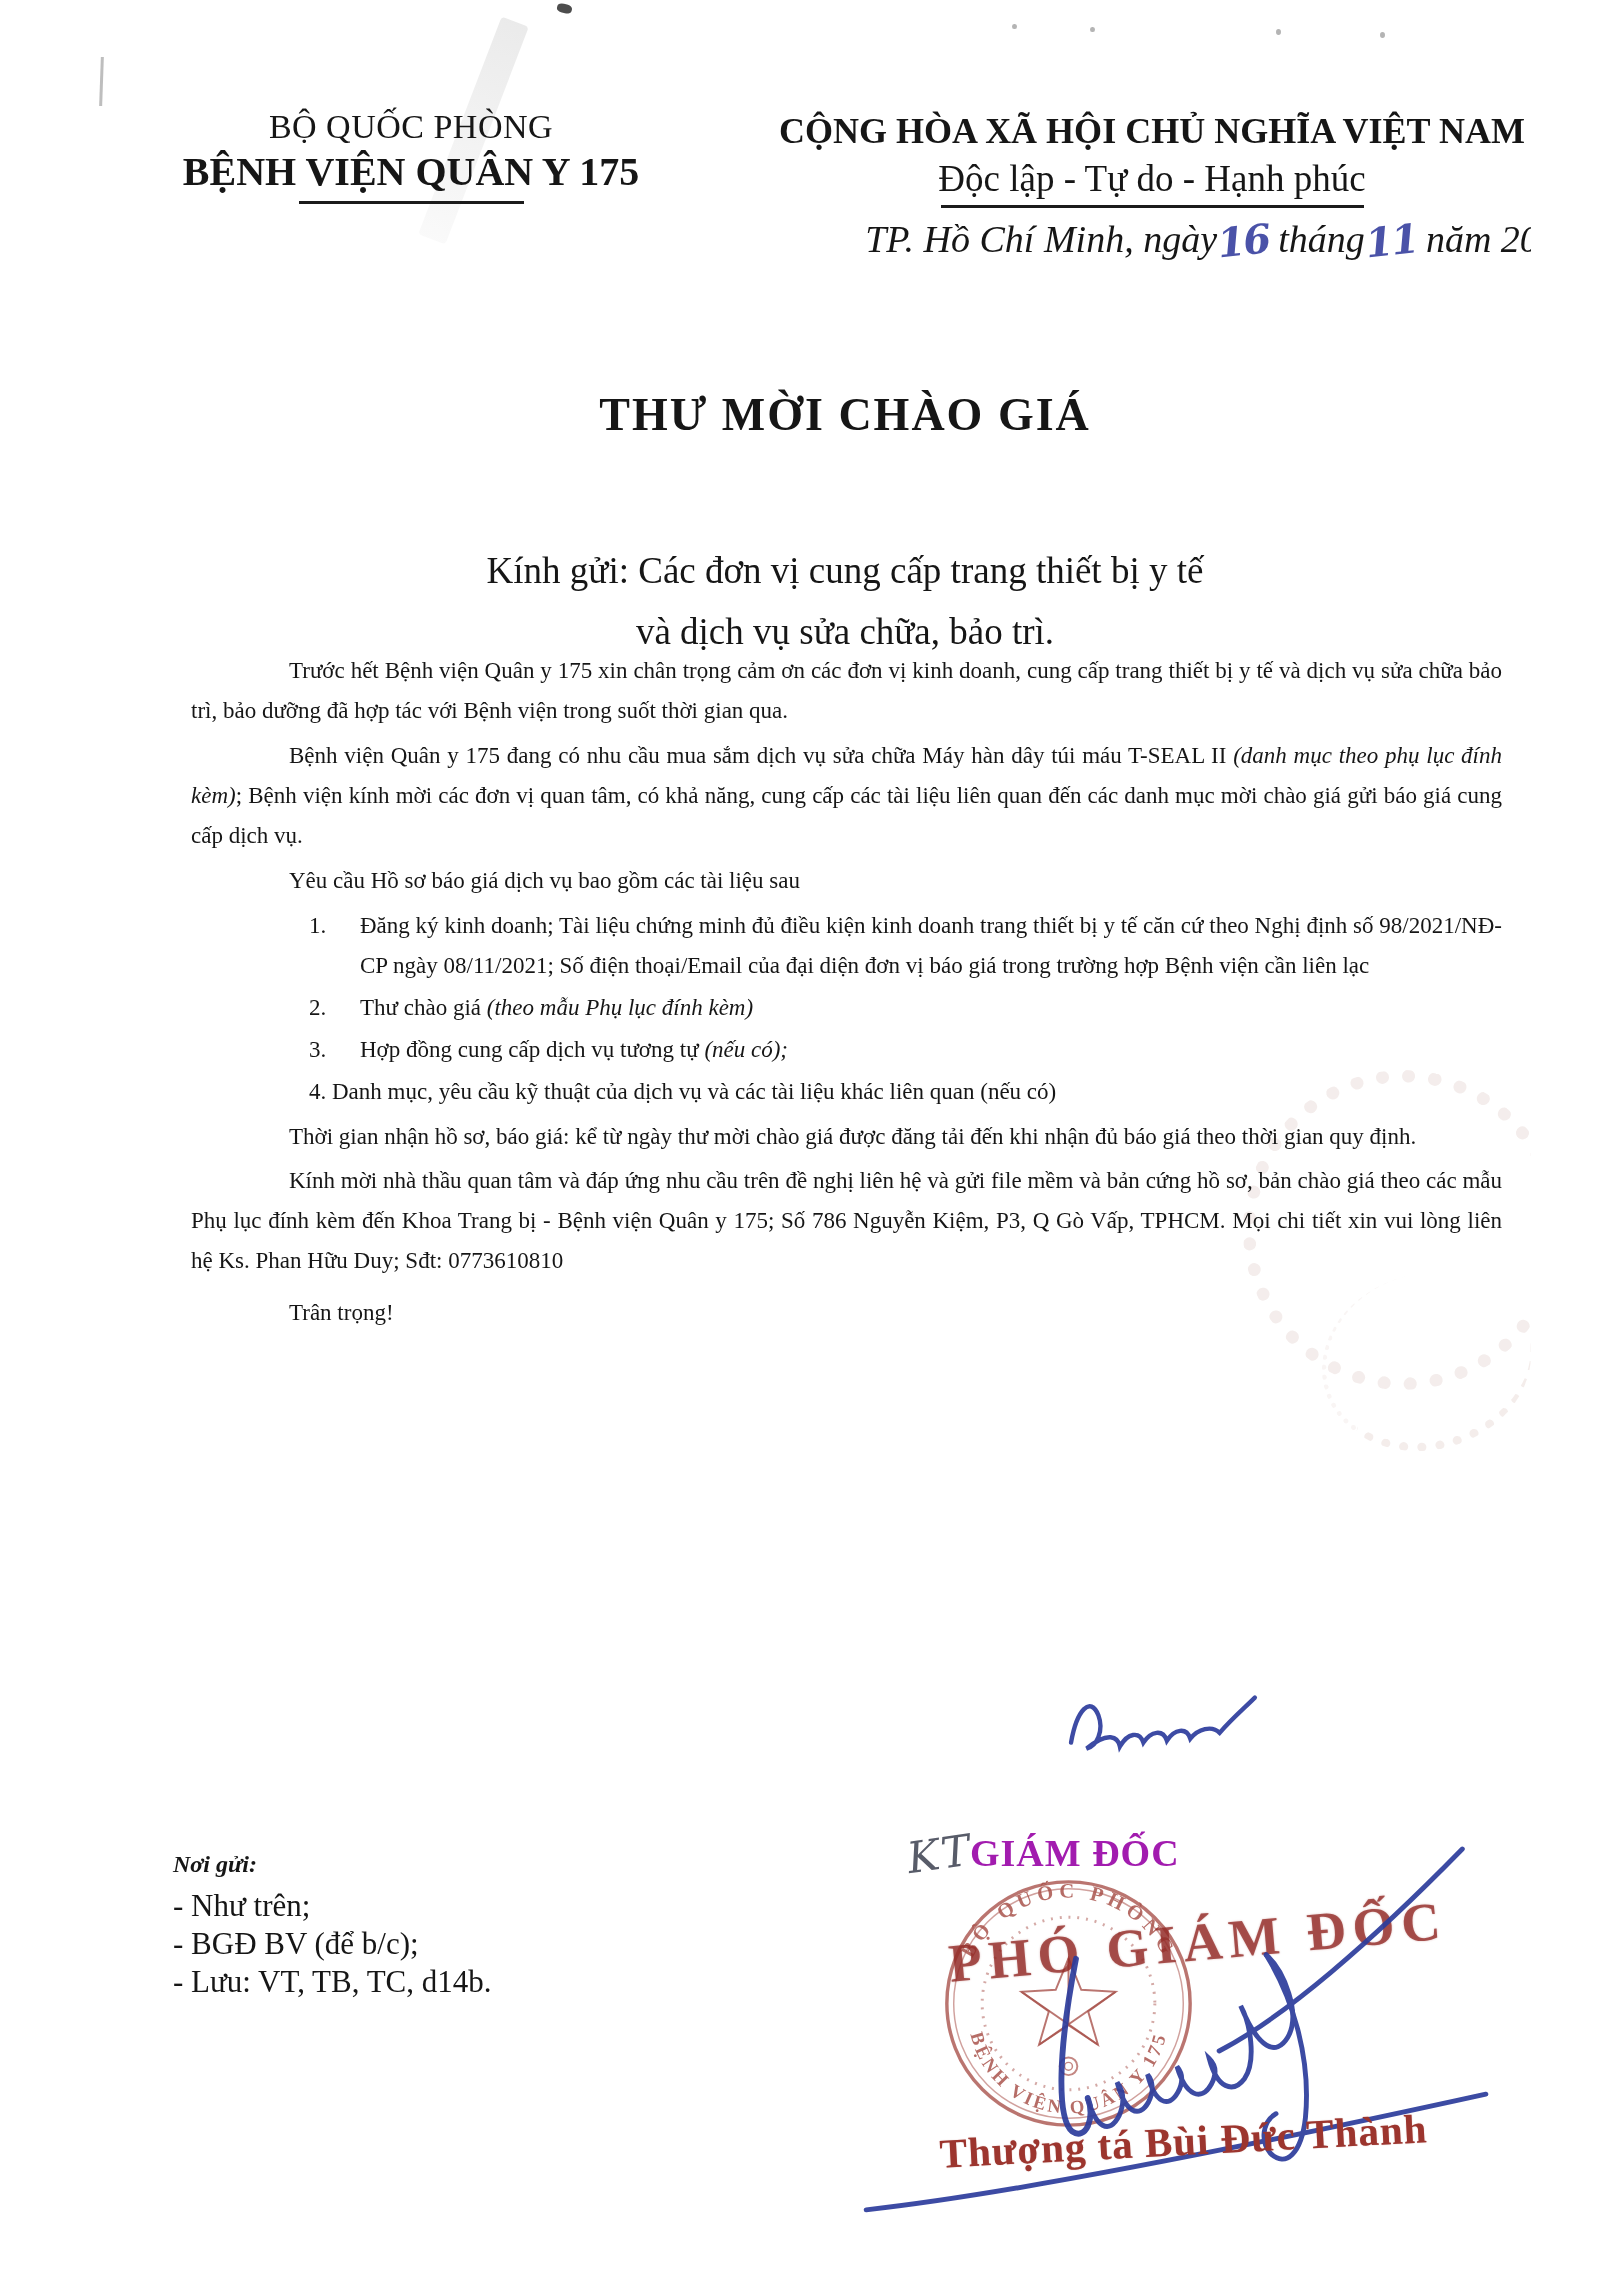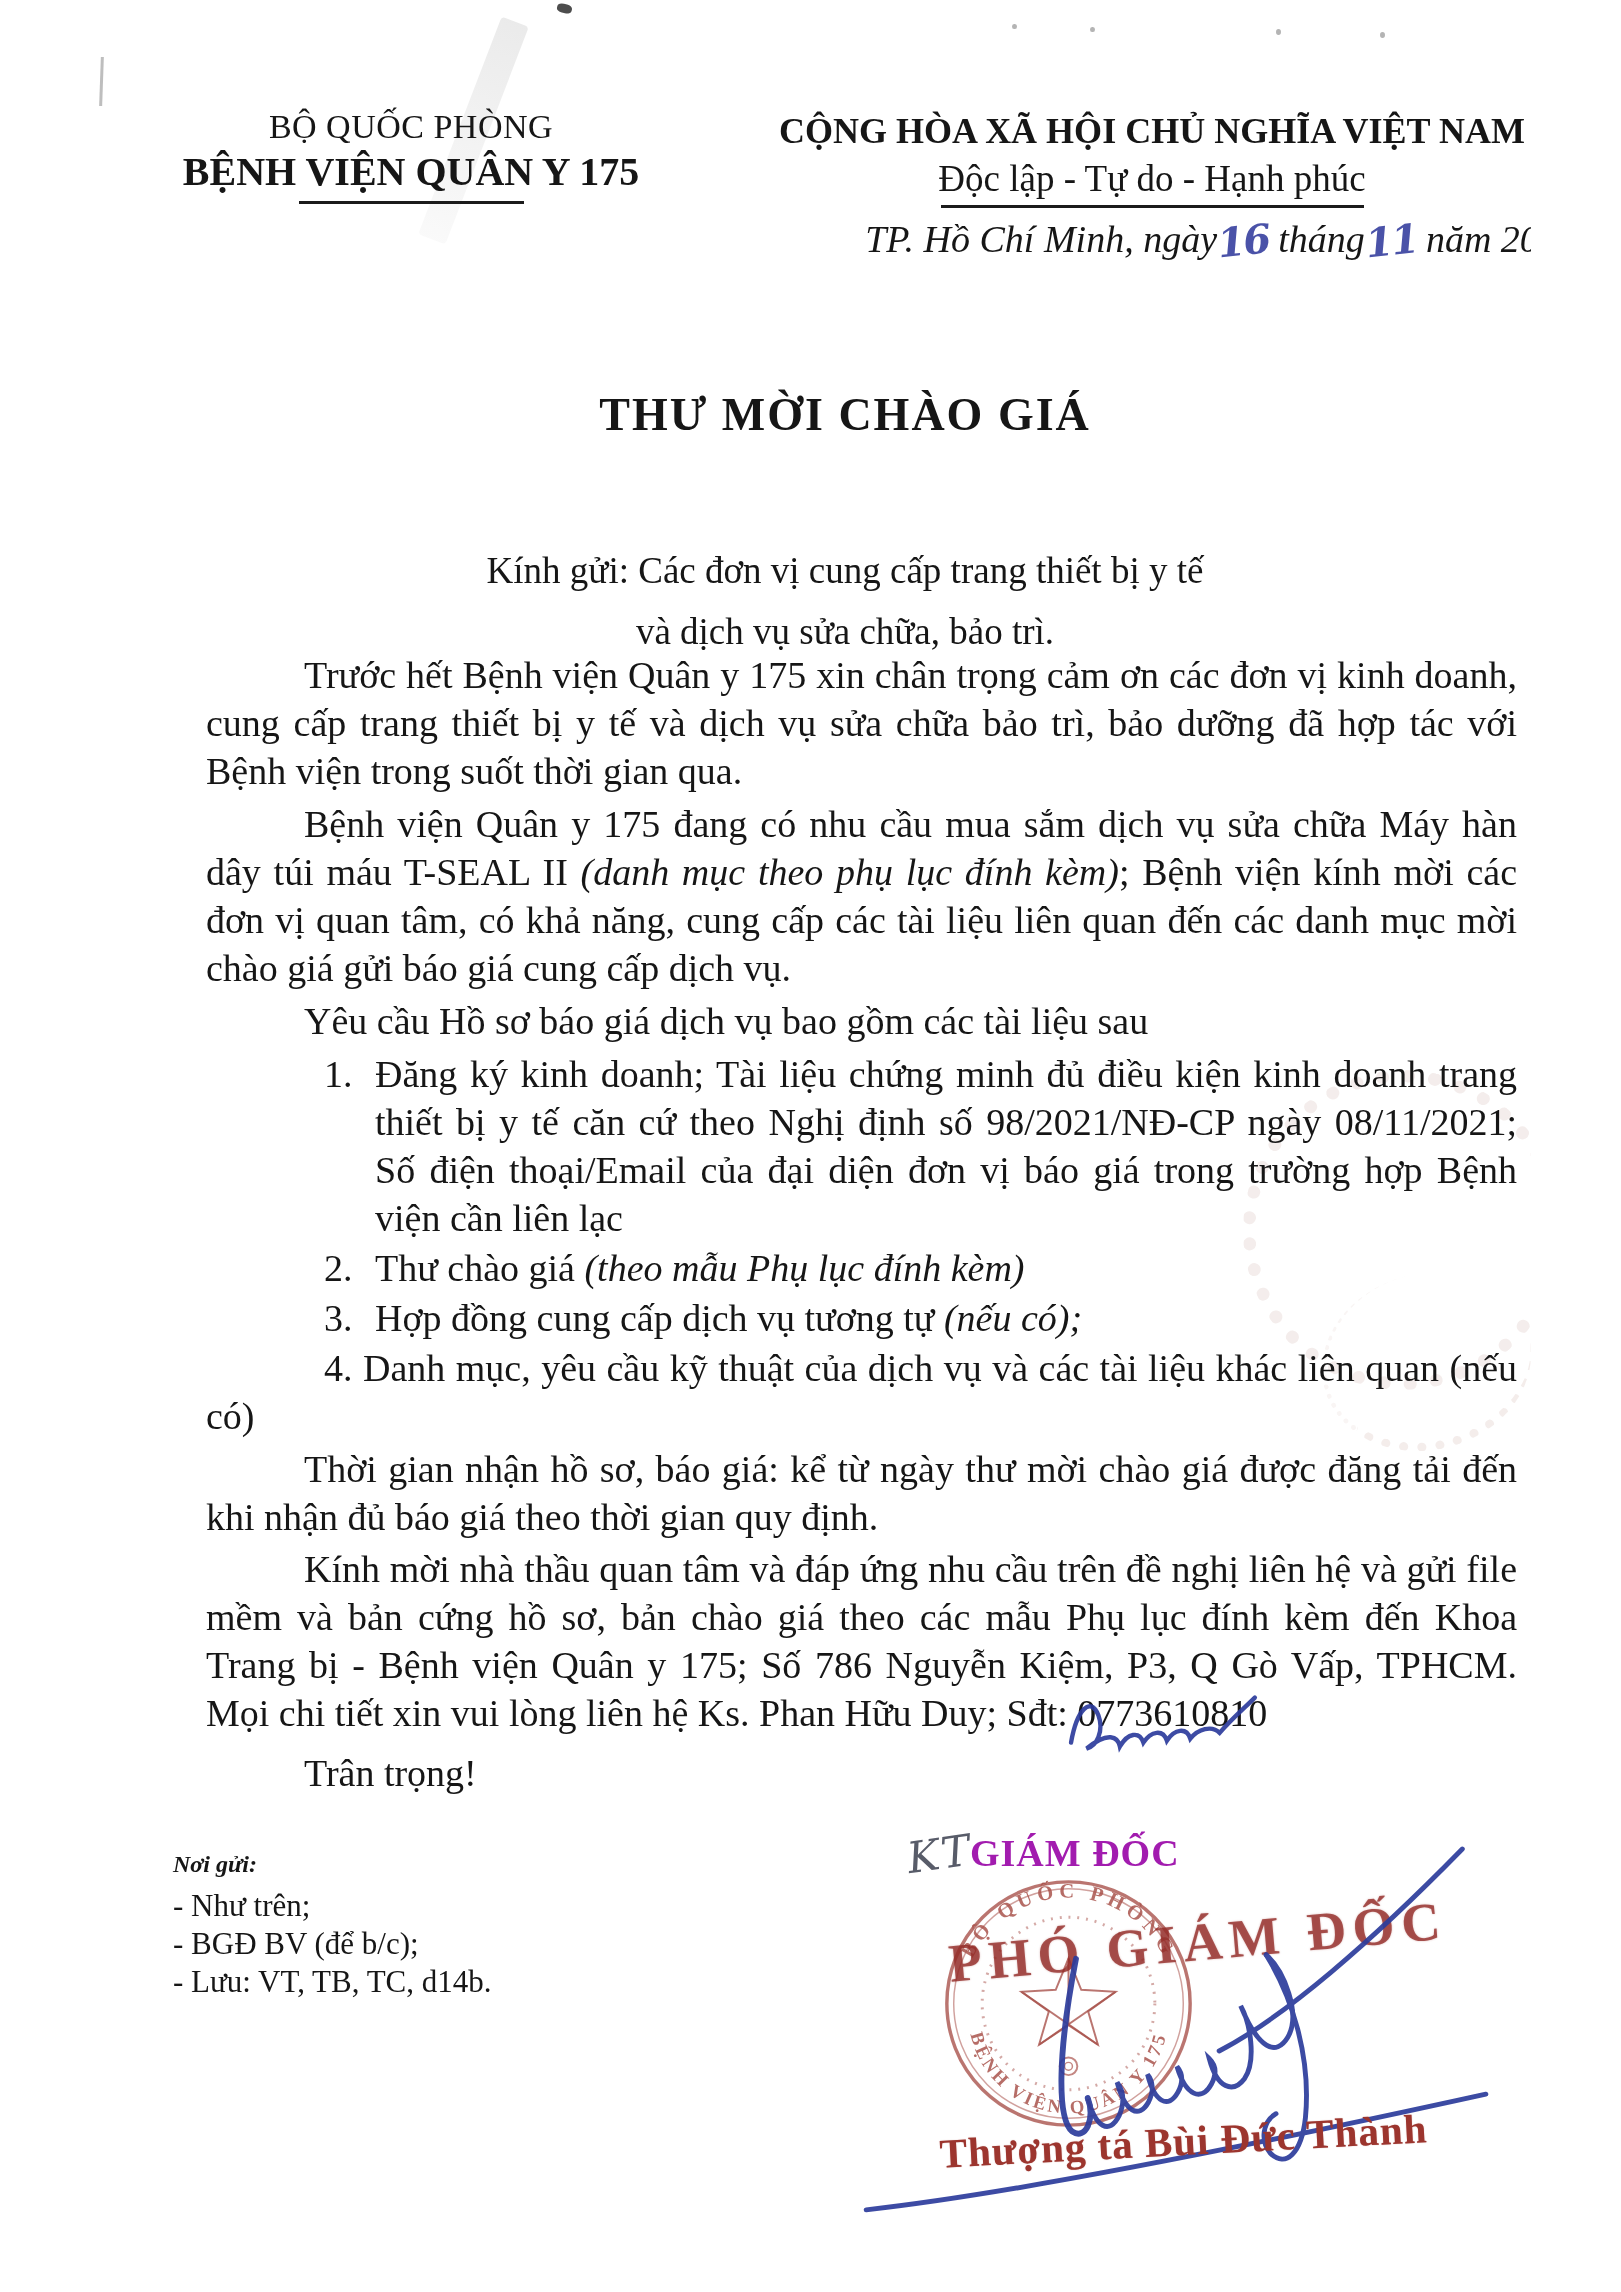--- a/index.html
+++ b/index.html
@@ -35,21 +35,21 @@
   .hdr-right .rule{width:423px;height:2.9px;background:#1b1b1b;margin:4.9px auto 0 auto;}
   .dateline{margin-top:5.9px;font-style:italic;font-size:38px;transform:translateX(69px);white-space:nowrap;}
   .hand{font-family:"DejaVu Serif",serif;font-style:italic;font-weight:bold;color:#4a52a8;
     display:inline-block;transform:rotate(-6deg) translateY(2.9px);font-size:40px;letter-spacing:-2px;}
   
   .title{position:absolute;left:191px;top:388px;width:1308px;text-align:center;
     font-size:46px;font-weight:bold;letter-spacing:2px;}
   .greeting{position:absolute;left:191px;top:540px;width:1308px;text-align:center;
     font-size:37px;line-height:61px;}
   
-  .body{position:absolute;left:206px;top:651px;width:1311px;font-size:38px;line-height:48px;text-align:justify;}
+  .body{position:absolute;left:191px;top:651px;width:1311px;font-size:23px;line-height:40px;text-align:justify;}
   .body p{margin:0 0 4.9px 0;}
   .indent{text-indent:98px;}
   .em{font-style:italic;}
   .list{margin:2px 0 2px 118px;}
   .li{display:flex;margin-bottom:2px;}
   .li .num{flex:0 0 51px;}
   .li .txt{flex:1;text-align:justify;}
   .closing{margin-top:11.8px !important;text-indent:98px;}
   
   .recipients{position:absolute;left:173px;top:1845px;font-size:31px;line-height:38px;}

